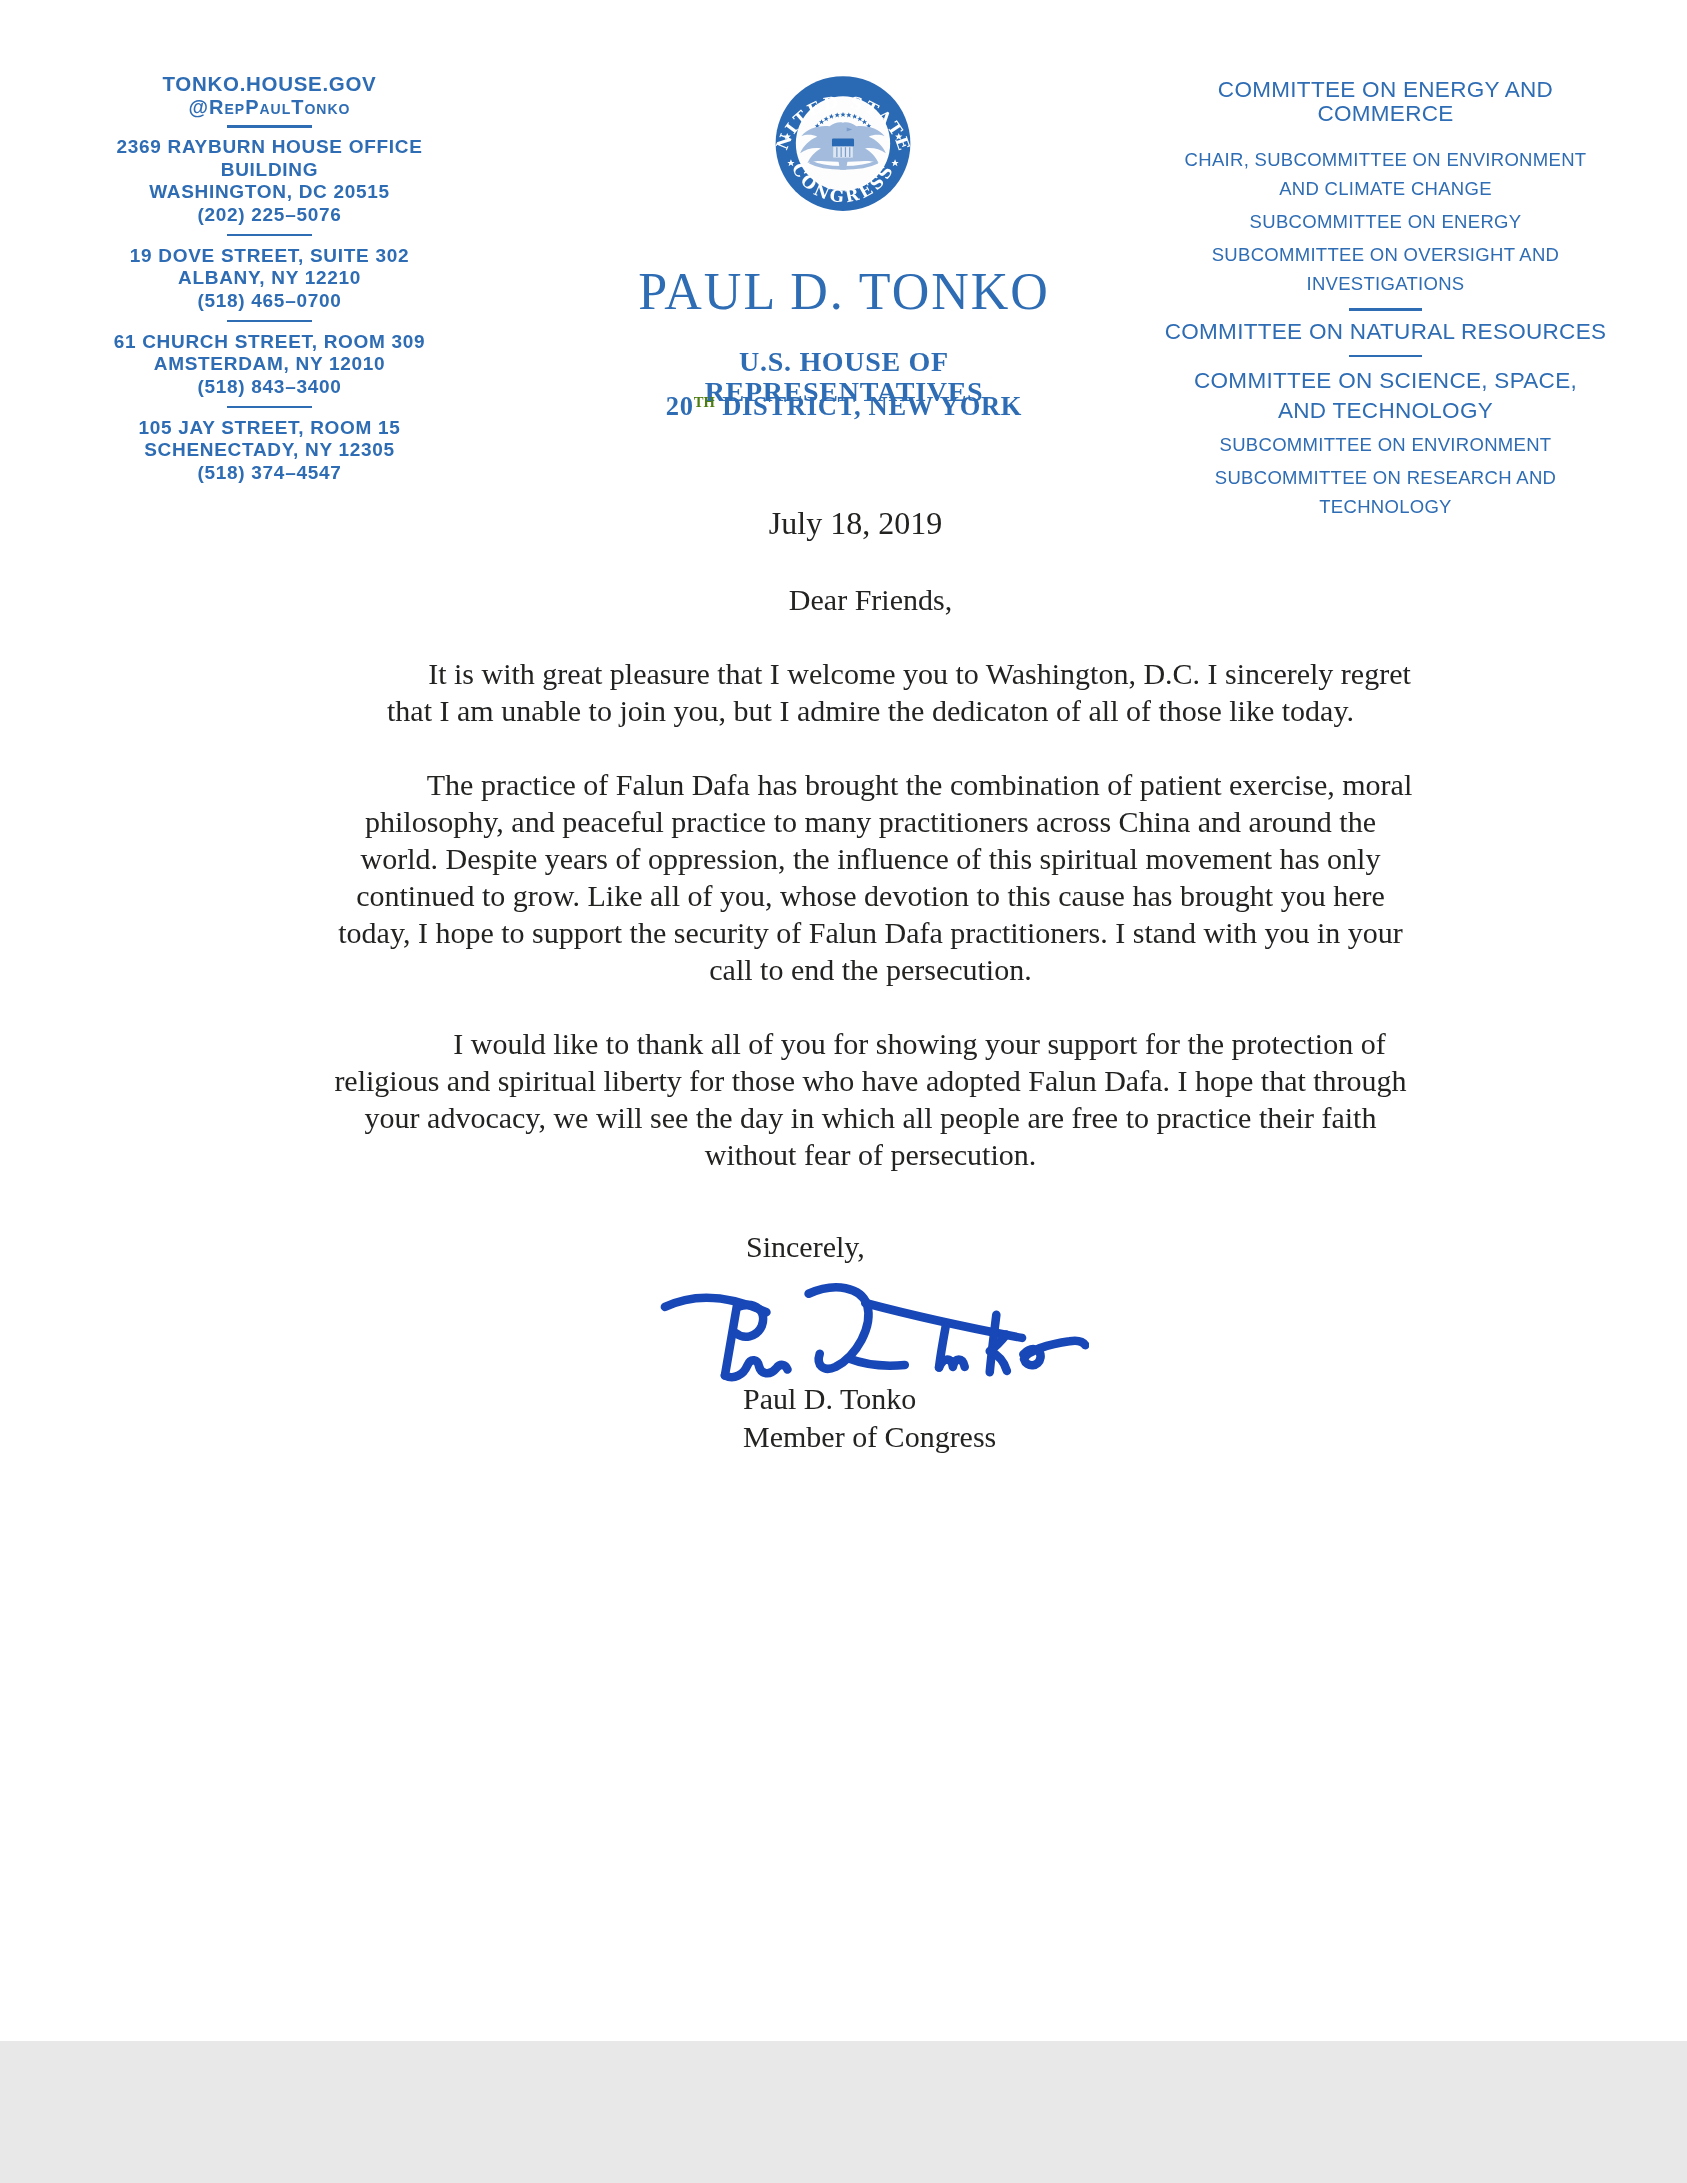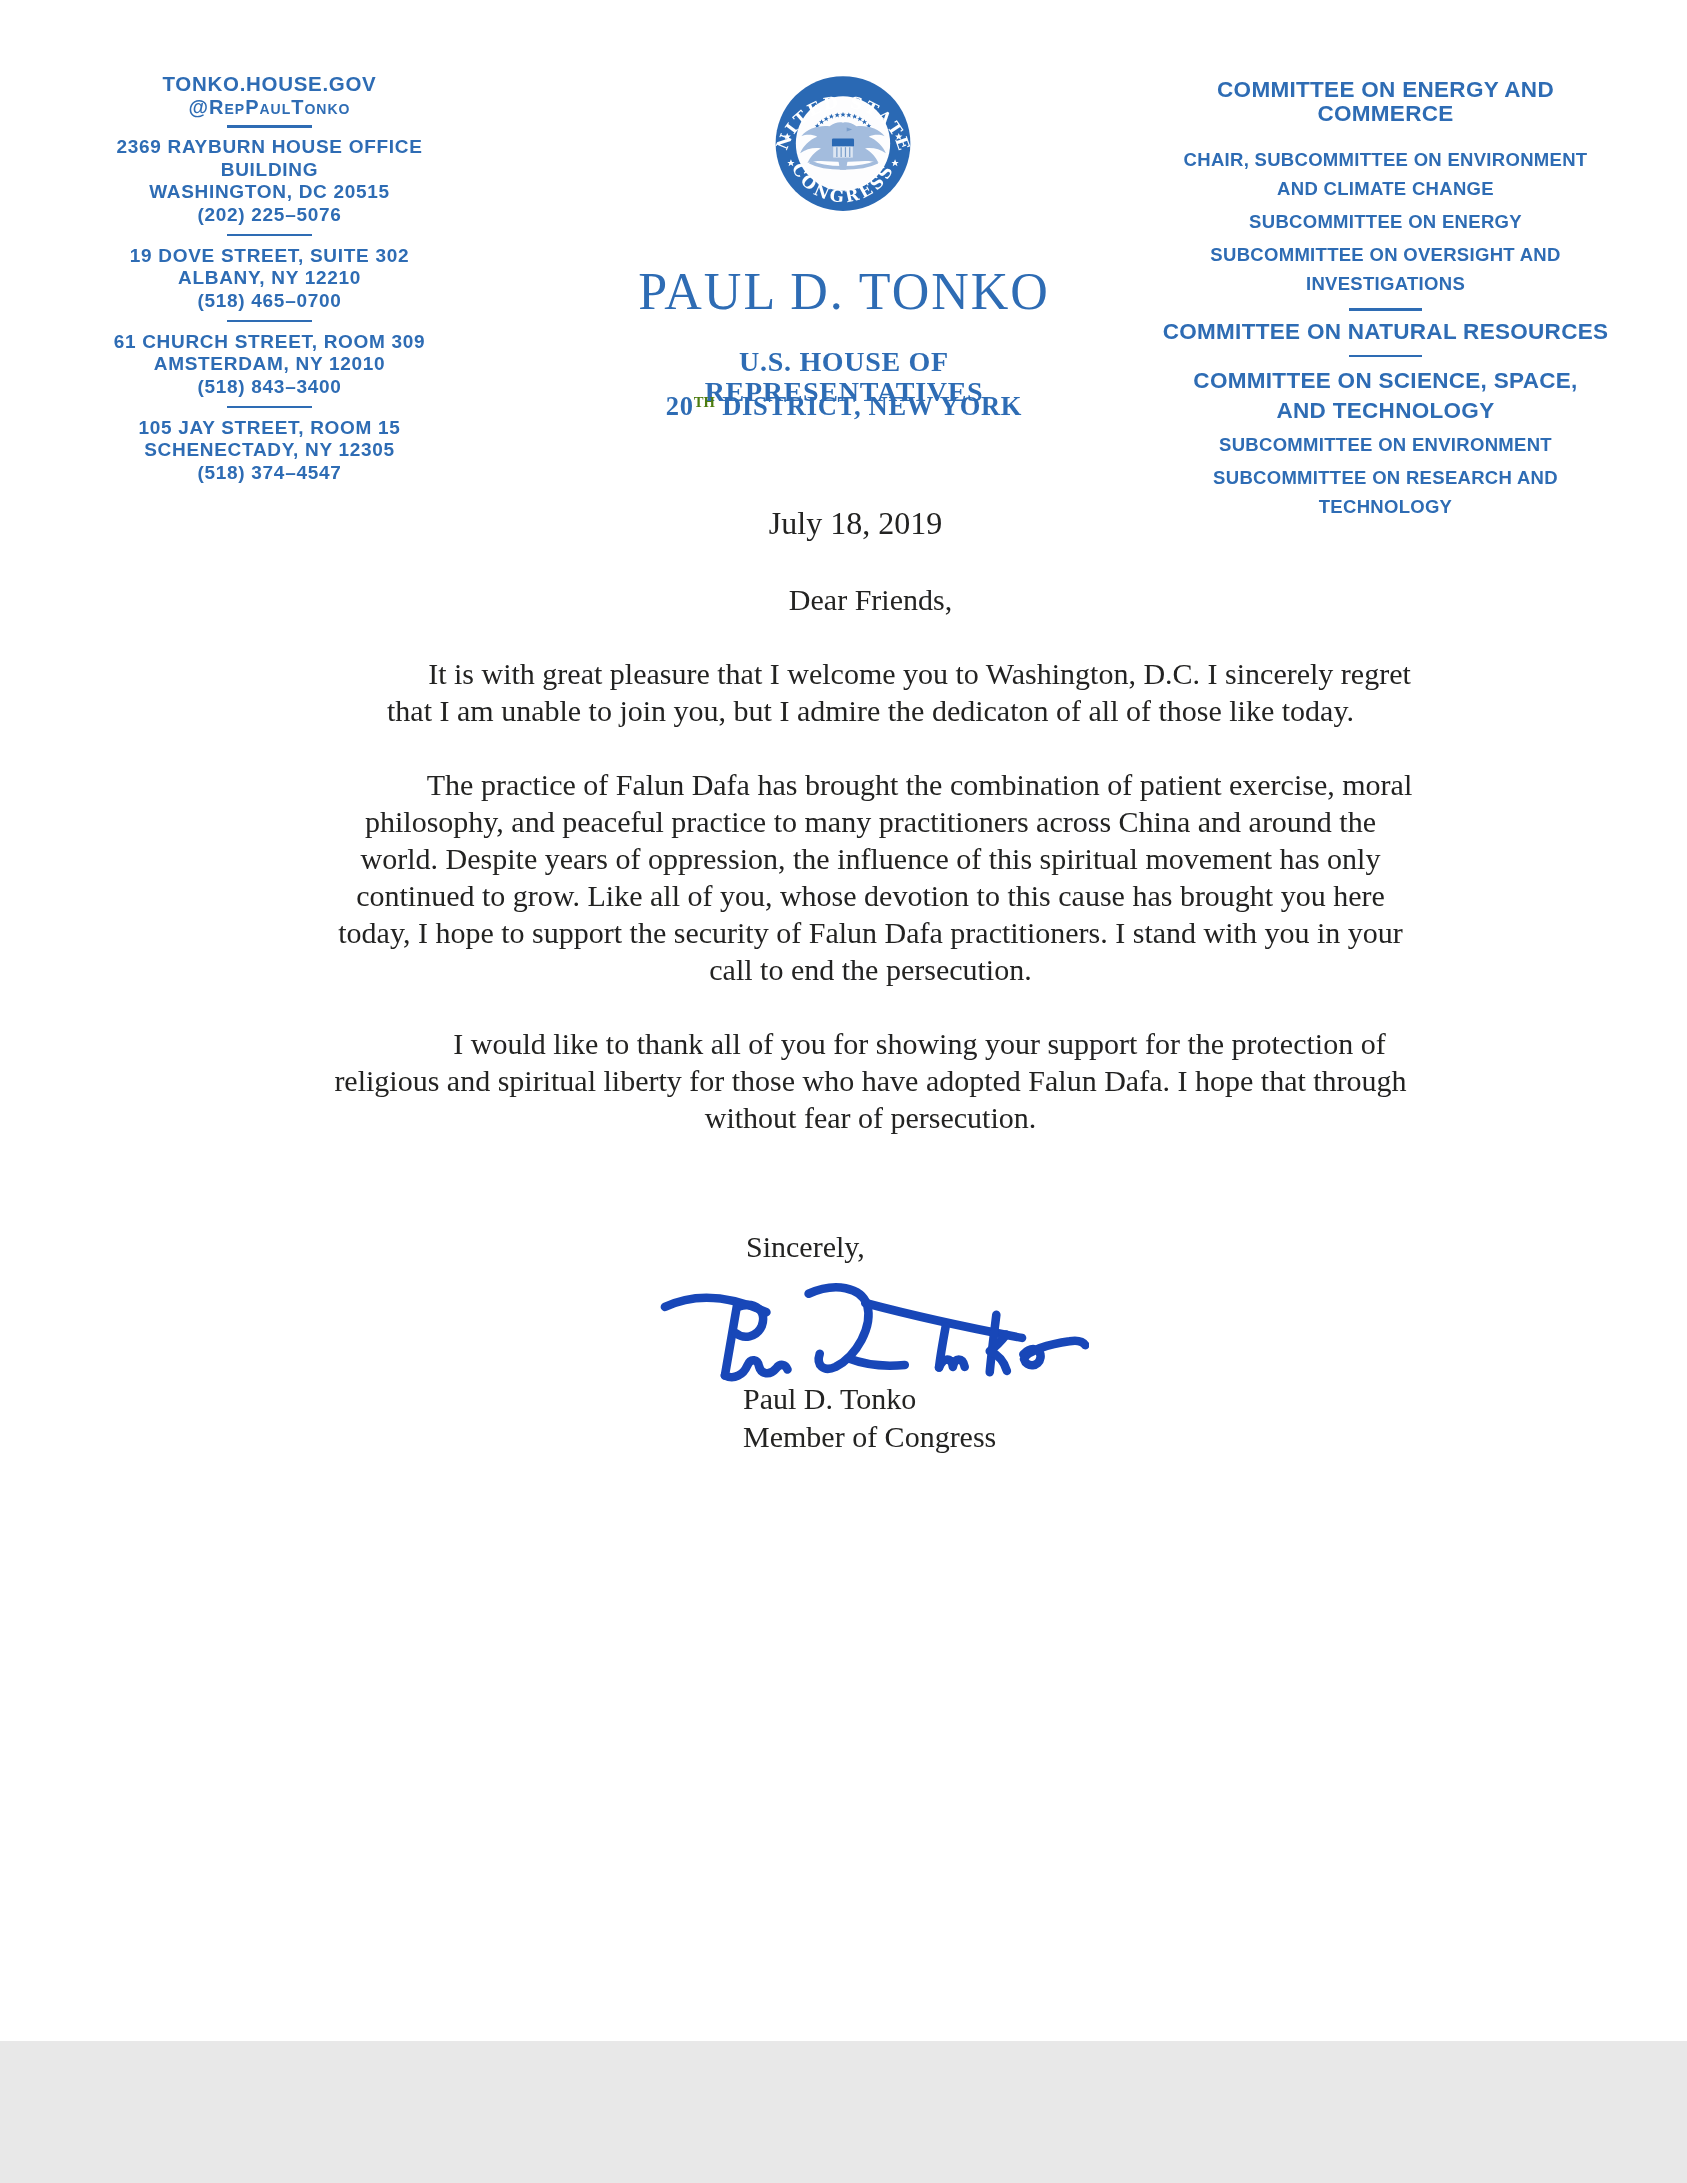--- a/index.html
+++ b/index.html
@@ -24,21 +24,21 @@
   .left-col .site{font-size:20.5px;line-height:22.5px;}
   .left-col .handle{font-size:20px;line-height:22.5px;font-variant:small-caps;letter-spacing:1px;}
   .left-col .addr-line{font-size:19px;line-height:22.5px;}
   .left-col .divider{width:85px;margin:7.3px auto 8.6px auto;}
 
   
   .right-col{
     position:absolute;left:1154px;top:78px;width:463px;
     text-align:center;color:#2e6cb4;
     font-family:"Liberation Sans", sans-serif;
-    font-weight:700;letter-spacing:0.3px;
+    font-weight:400;letter-spacing:0.3px;
   }
   .right-col .cm-header{font-size:22.5px;line-height:24px;}
   .right-col .cm-header.two-line{line-height:30px;}
   .right-col .cm-sub{font-size:18.5px;line-height:29px;}
   .right-col .gap-lg{margin-top:18.5px;}
   .right-col .gap-sm{margin-top:4px;}
   .right-col .divider{width:73px;margin:10.6px auto 9.3px auto;}
 
   
   .seal{position:absolute;left:767px;top:70px;}
@@ -182,20 +182,21 @@
     <div>philosophy, and peaceful practice to many practitioners across China and around the</div>
     <div>world. Despite years of oppression, the influence of this spiritual movement has only</div>
     <div>continued to grow. Like all of you, whose devotion to this cause has brought you here</div>
     <div>today, I hope to support the security of Falun Dafa practitioners. I stand with you in your</div>
     <div>call to end the persecution.</div>
   </div>
 
   <div class="body-block para3">
     <div class="indent">I would like to thank all of you for showing your support for the protection of</div>
     <div>religious and spiritual liberty for those who have adopted Falun Dafa. I hope that through</div>
+    <div>your advocacy, we will see the day in which all people are free to practice their faith</div>
     <div>without fear of persecution.</div>
   </div>
 
   <div class="closing">Sincerely,</div>
 
   <svg class="signature" width="437" height="112" viewBox="0 0 660 170">
     <g fill="none" stroke="#1847b8" stroke-width="13" stroke-linecap="round" stroke-linejoin="round">
       <path d="M18,50 C60,30 110,30 172,58"></path>
       <path d="M128,44 C121,84 114,124 109,154"></path>
       <path d="M128,50 C156,40 173,57 165,79 C157,97 137,99 126,90"></path>

